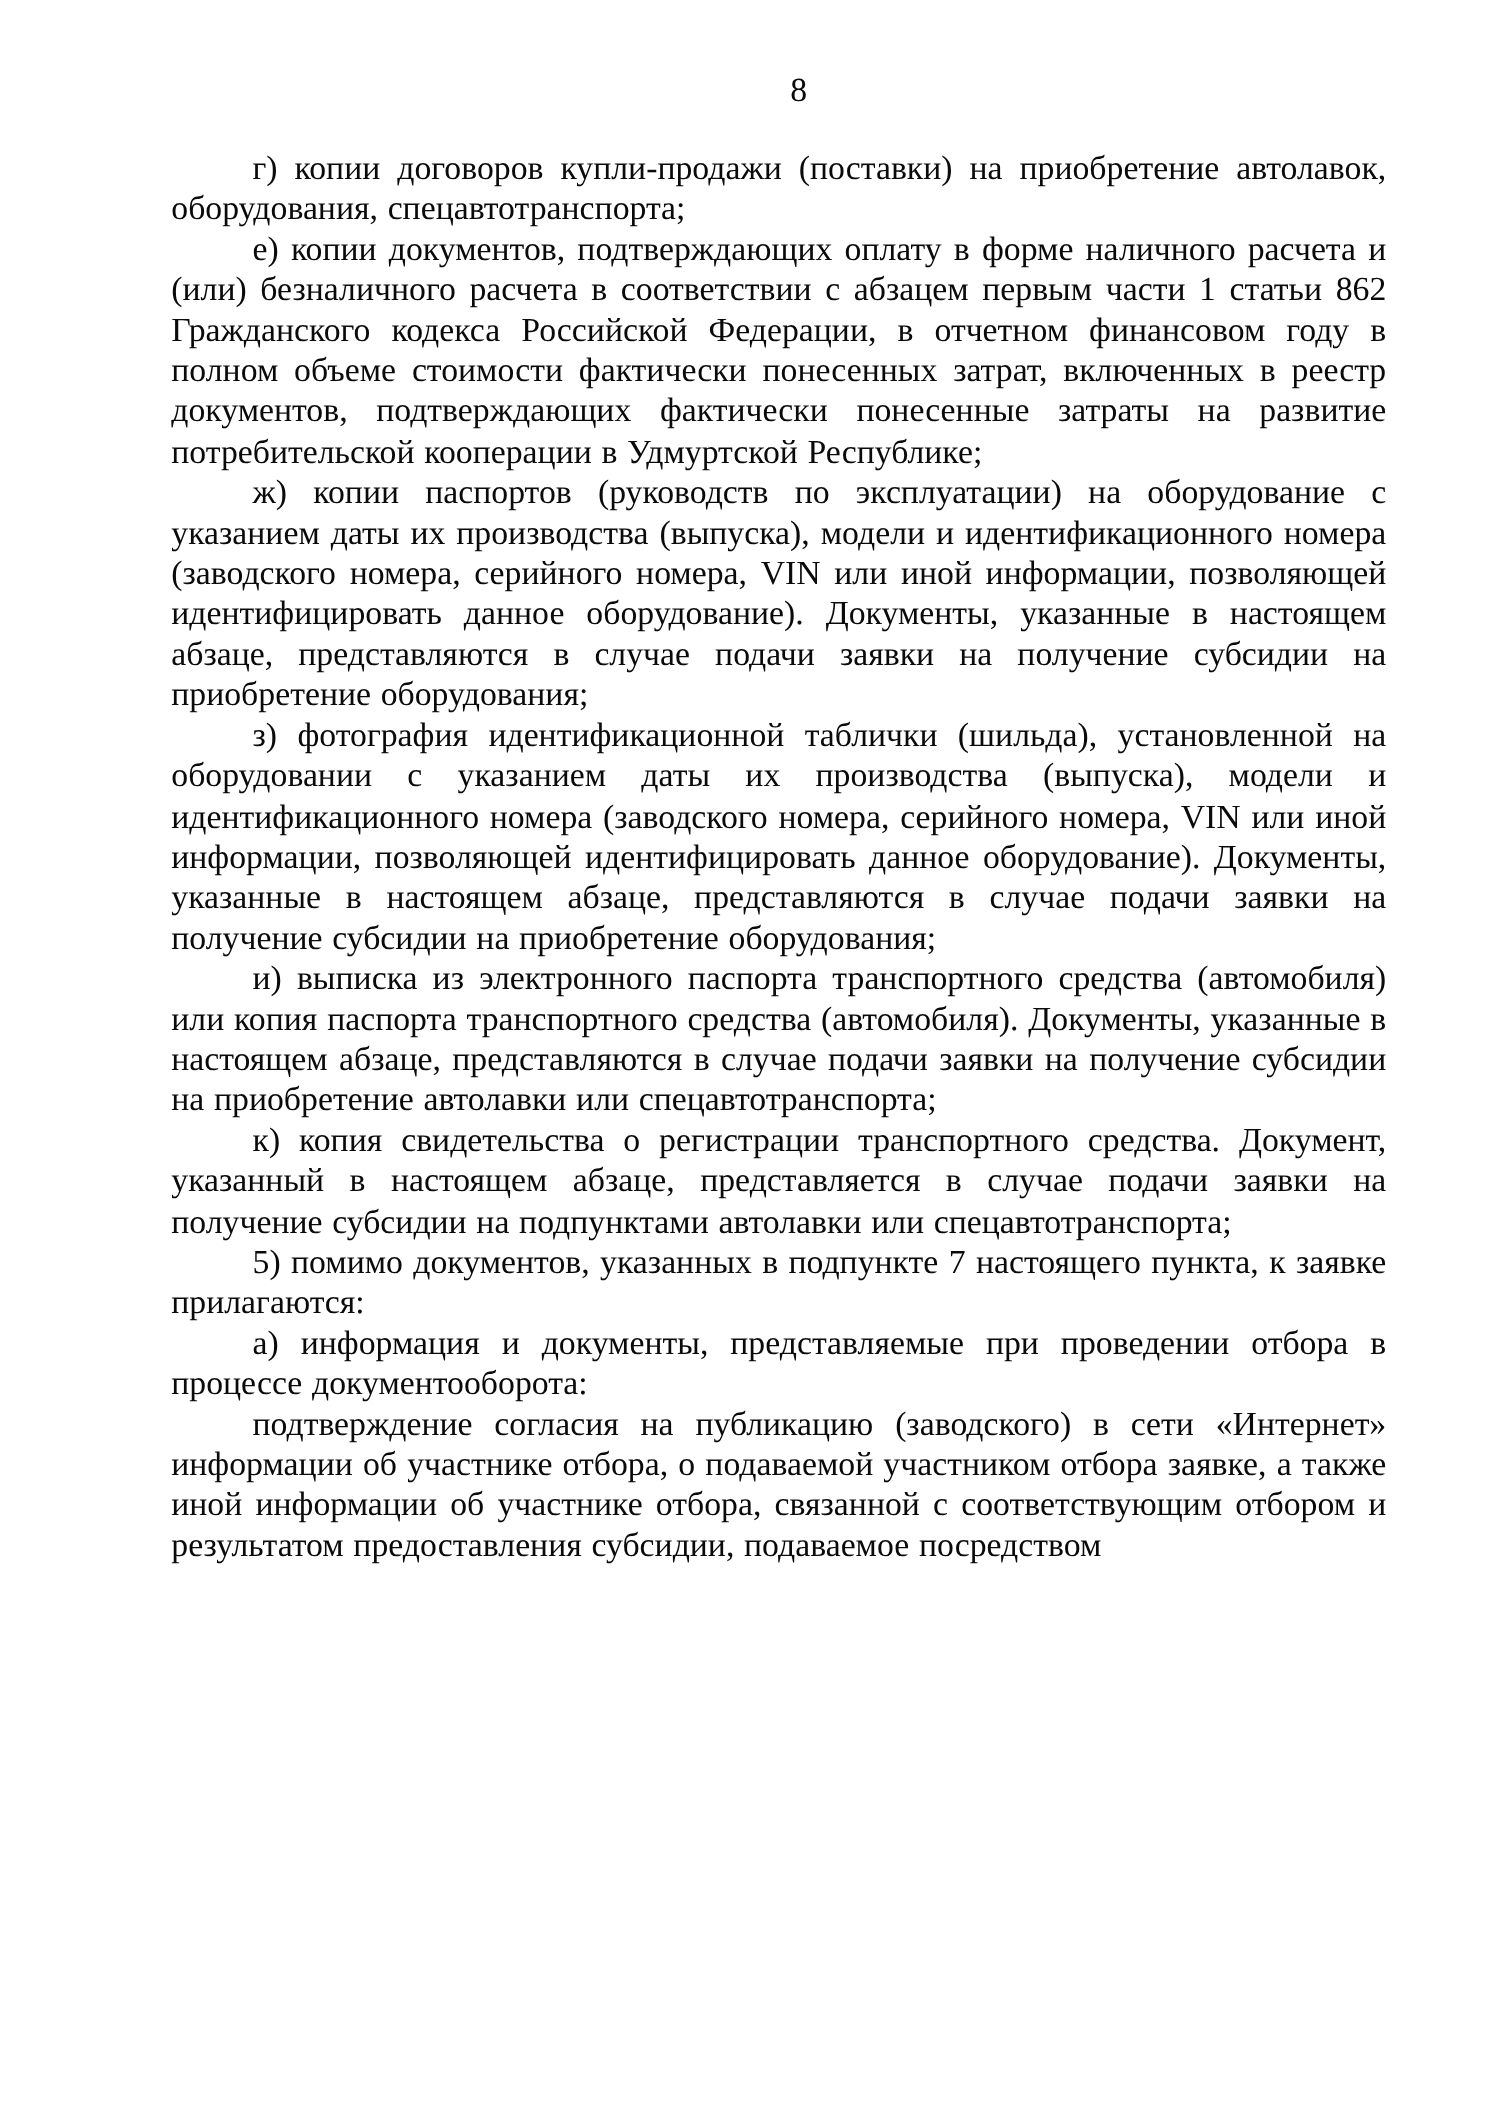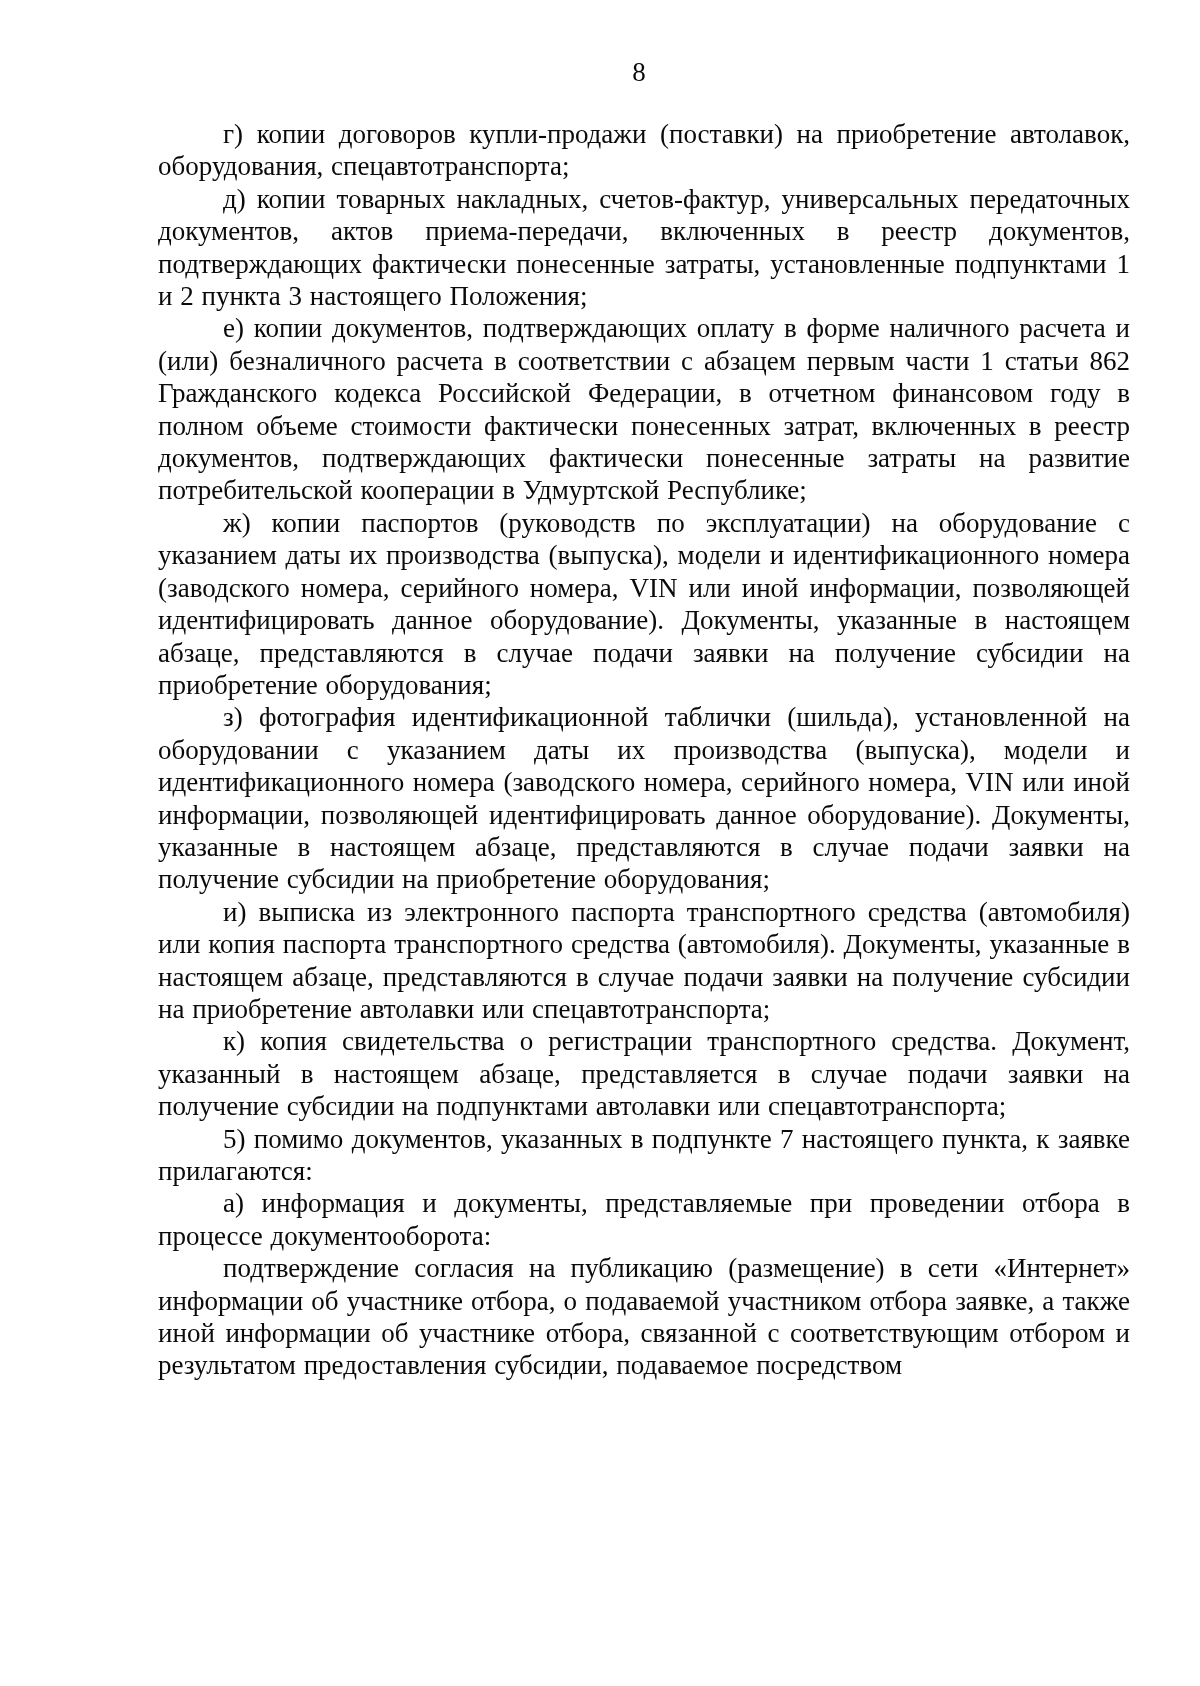--- a/index.html
+++ b/index.html
@@ -21,44 +21,43 @@
     top: 56px;
     left: 153px;
     width: 972px;
     text-align: center;
     font-size: 27px;
     line-height: 32px;
   }
   .body-text {
     position: absolute;
     top: 118px;
-    left: 158px;
+    left: 137px;
     width: 972px;
   }
   .body-text p {
     margin: 0;
     padding: 0;
     font-size: 27px;
     line-height: 32.4px;
     text-align: justify;
     text-align-last: left;
     text-indent: 65px;
     word-spacing: 1px;
   }
 </style>
 </head>
 <body>
 
 <div class="page">
   <div class="page-number">8</div>
   <div class="body-text">
     <p>г) копии договоров купли-продажи (поставки) на приобретение автолавок, оборудования, спецавтотранспорта;</p>
-    <p>д) копии товарных накладных, счетов-фактур, универсальных передаточных документов, актов приема-передачи, включенных в реестр документов, подтверждающих фактически понесенные затраты, установленные подпунктами 1 и 2 пункта 3 настоящего Положения;</p>
     <p>е) копии документов, подтверждающих оплату в форме наличного расчета и (или) безналичного расчета в соответствии с абзацем первым части 1 статьи 862 Гражданского кодекса Российской Федерации, в отчетном финансовом году в полном объеме стоимости фактически понесенных затрат, включенных в реестр документов, подтверждающих фактически понесенные затраты на развитие потребительской кооперации в Удмуртской Республике;</p>
     <p>ж) копии паспортов (руководств по эксплуатации) на оборудование с указанием даты их производства (выпуска), модели и идентификационного номера (заводского номера, серийного номера, VIN или иной информации, позволяющей идентифицировать данное оборудование). Документы, указанные в настоящем абзаце, представляются в случае подачи заявки на получение субсидии на приобретение оборудования;</p>
     <p>з) фотография идентификационной таблички (шильда), установленной на оборудовании с указанием даты их производства (выпуска), модели и идентификационного номера (заводского номера, серийного номера, VIN или иной информации, позволяющей идентифицировать данное оборудование). Документы, указанные в настоящем абзаце, представляются в случае подачи заявки на получение субсидии на приобретение оборудования;</p>
     <p>и) выписка из электронного паспорта транспортного средства (автомобиля) или копия паспорта транспортного средства (автомобиля). Документы, указанные в настоящем абзаце, представляются в случае подачи заявки на получение субсидии на приобретение автолавки или спецавтотранспорта;</p>
     <p>к) копия свидетельства о регистрации транспортного средства. Документ, указанный в настоящем абзаце, представляется в случае подачи заявки на получение субсидии на подпунктами автолавки или спецавтотранспорта;</p>
     <p>5) помимо документов, указанных в подпункте 7 настоящего пункта, к заявке прилагаются:</p>
     <p>а) информация и документы, представляемые при проведении отбора в процессе документооборота:</p>
-    <p>подтверждение согласия на публикацию (размещение) в сети «Интернет» информации об участнике отбора, о подаваемой участником отбора заявке, а также иной информации об участнике отбора, связанной с соответствующим отбором и результатом предоставления субсидии, подаваемое посредством</p>
+    <p>подтверждение согласия на публикацию (заводского) в сети «Интернет» информации об участнике отбора, о подаваемой участником отбора заявке, а также иной информации об участнике отбора, связанной с соответствующим отбором и результатом предоставления субсидии, подаваемое посредством</p>
   </div>
 </div>
 
 </body></html>

